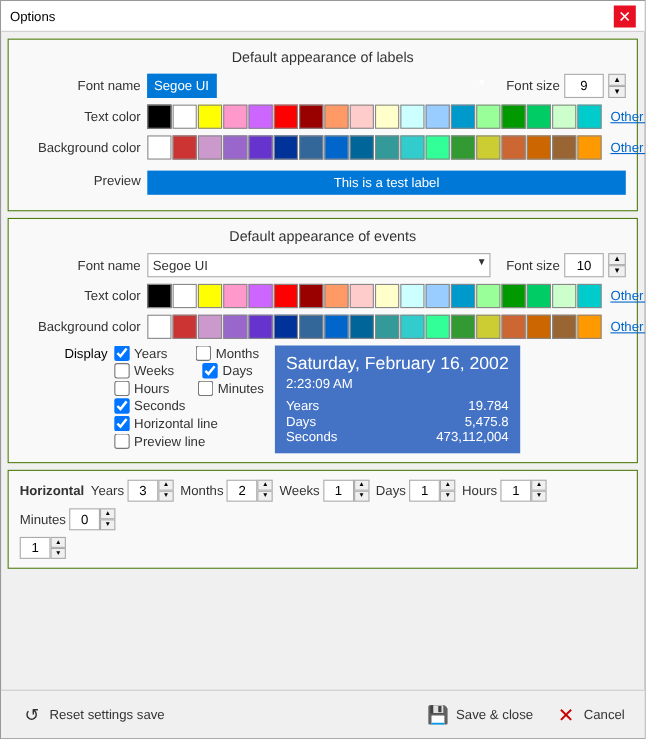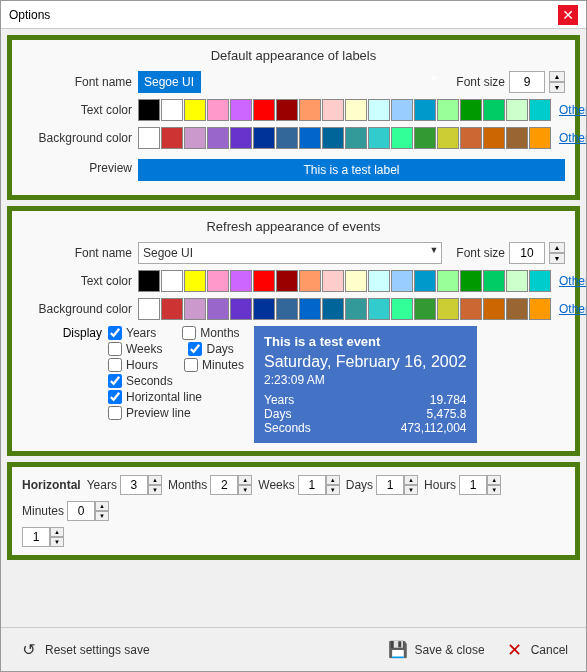--- a/index.html
+++ b/index.html
@@ -47,21 +47,21 @@
     .content {
       flex: 1;
       overflow-y: auto;
       padding: 6px;
       display: flex;
       flex-direction: column;
       gap: 6px;
     }
     .section {
       background: #f9f9f9;
-      border: 5px solid #4d7c0f;
+      border: 1px solid #4d7c0f;
       padding: 8px 10px;
     }
     .section-title {
       text-align: center;
       font-size: 13px;
       color: #333;
       margin-bottom: 8px;
       font-weight: normal;
     }
     .form-row {
@@ -435,21 +435,21 @@
 
       <div class="form-row">
         <div class="form-label">Preview</div>
         <div class="preview-label-bar" style="flex:1">
           <span>This is a test label</span>
         </div>
       </div>
     </div>
 
     <div class="section">
-      <div class="section-title">Refresh appearance of events</div>
+      <div class="section-title">Default appearance of events</div>
 
       <div class="form-row">
         <div class="form-label">Font name</div>
         <div class="font-select-wrapper-events" style="flex:1">
           <select class="font-select-events">
             <option>Segoe UI</option>
           </select>
         </div>
         <div class="font-size-wrapper">
           <span class="font-size-label">Font size</span>
@@ -571,21 +571,20 @@
 
           <div style="display:flex; align-items:center; gap:6px; margin-left:86px;">
             <div class="check-item">
               <input type="checkbox" id="cb-vline" style="">
               <label for="cb-vline">Preview line</label>
             </div>
           </div>
         </div>
 
         <div class="preview-event-box">
-          <div class="preview-event-title">This is a test event</div>
           <div class="preview-event-date">Saturday, February 16, 2002</div>
           <div class="preview-event-time">2:23:09 AM</div>
           <div class="preview-event-stat">
             <span>Years</span>
             <span>19.784</span>
           </div>
           <div class="preview-event-stat">
             <span>Days</span>
             <span>5,475.8</span>
           </div>

